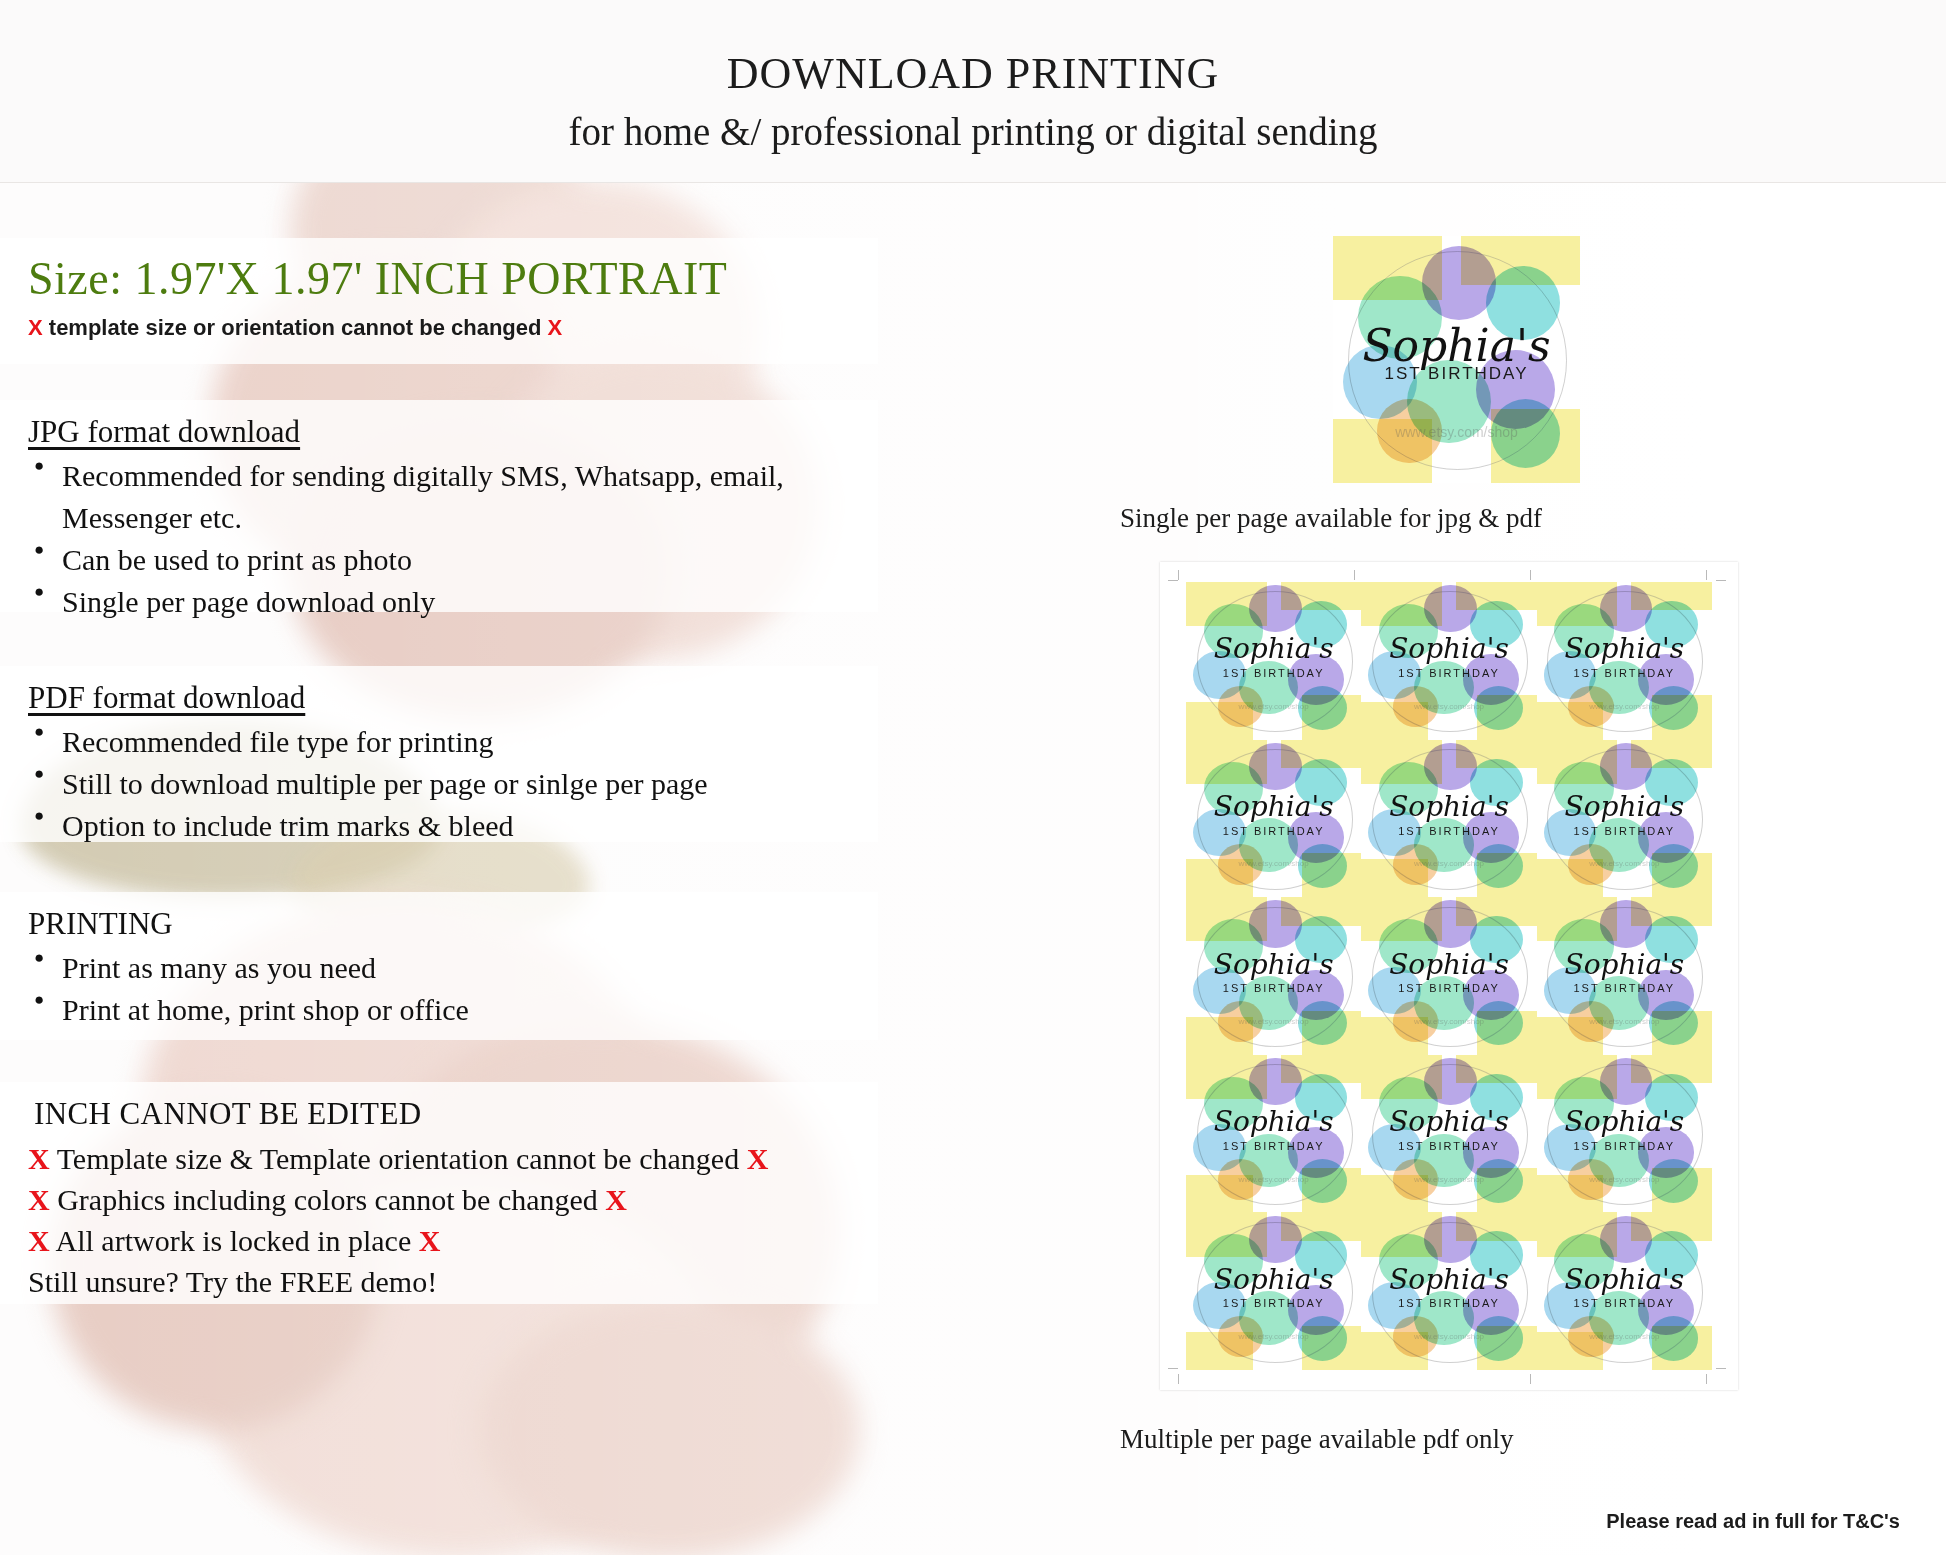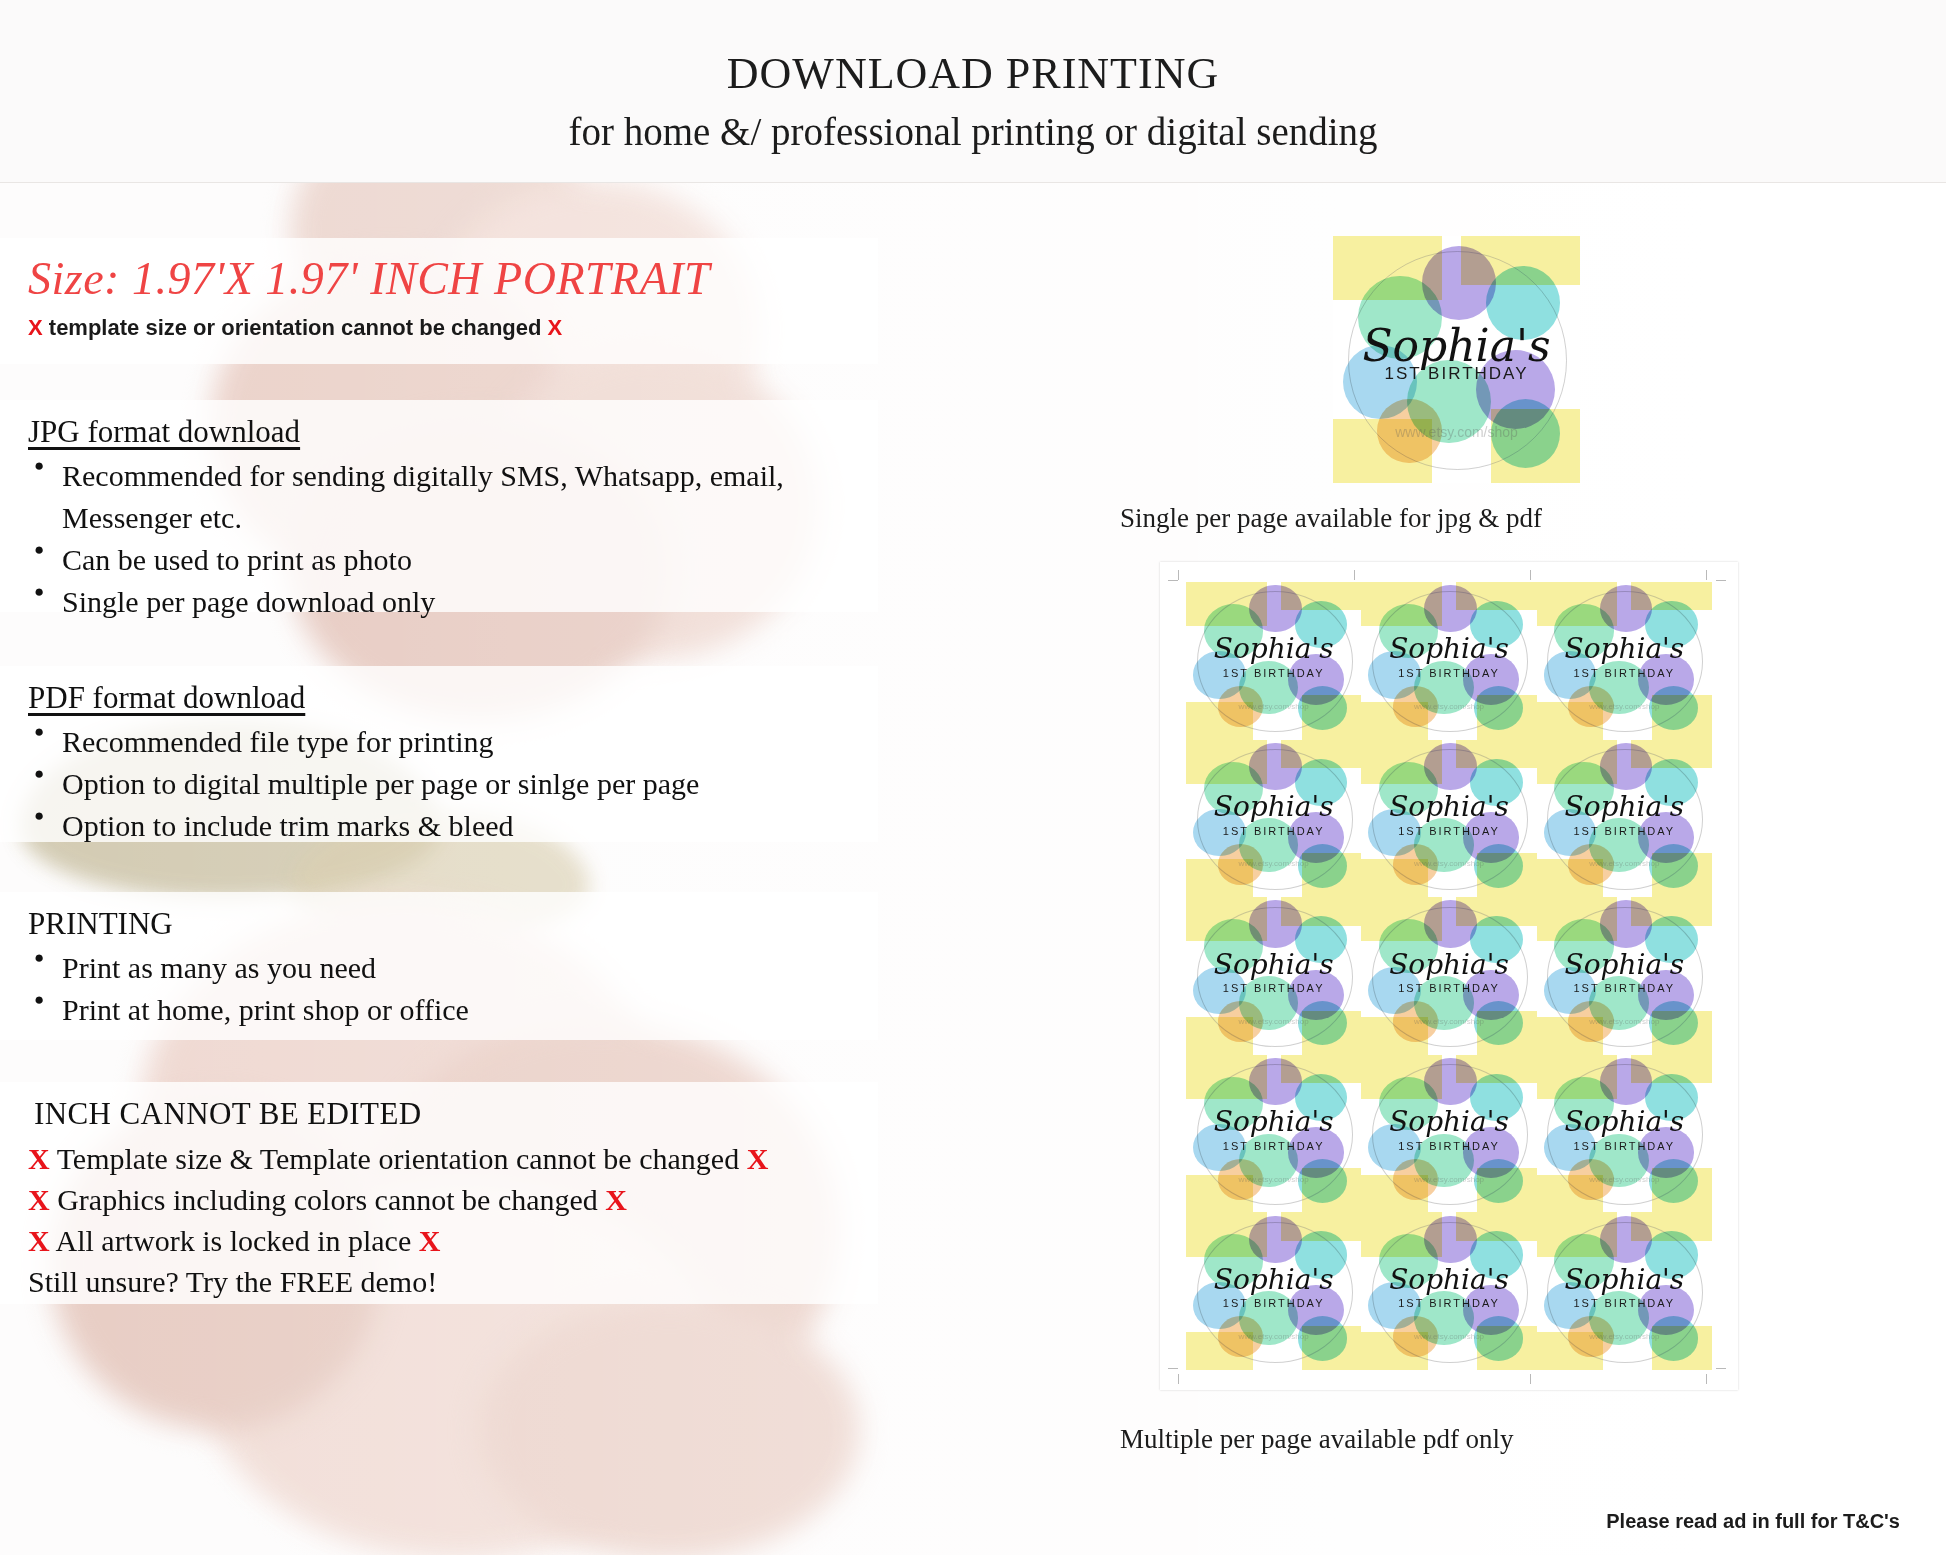--- a/index.html
+++ b/index.html
@@ -76,23 +76,22 @@
     position: absolute;
     left: 0;
     background: rgba(255,255,255,0.80);
     z-index: 4;
   }
   .panel-inner {
     padding: 14px 28px 18px 28px;
   }
   .size-line {
     font-size: 46px;
-    color: #ef4444;
+    color: #4d7c0f;
     letter-spacing: 0.5px;
-    font-style: italic;
   }
   .size-note {
     font-size: 22px;
     color: #1a1a1a;
     margin-top: 10px;
     font-family: "Liberation Sans", sans-serif;
     font-weight: 700;
   }
   .xmark { color: #e8141b; font-weight: 700; }
 
@@ -290,21 +289,21 @@
       <li>Single per page download only</li>
     </ul>
   </div>
 </div>
 
 <div class="panel" style="top:666px; width:878px; height:176px;">
   <div class="panel-inner">
     <div class="sec-head">PDF format download</div>
     <ul class="bullets">
       <li>Recommended file type for printing</li>
-      <li>Option to digital multiple per page or sinlge per page</li>
+      <li>Still to download multiple per page or sinlge per page</li>
       <li>Option to include trim marks &amp; bleed</li>
     </ul>
   </div>
 </div>
 
 <div class="panel" style="top:892px; width:878px; height:148px;">
   <div class="panel-inner">
     <div class="sec-head plain">PRINTING</div>
     <ul class="bullets">
       <li>Print as many as you need</li>

